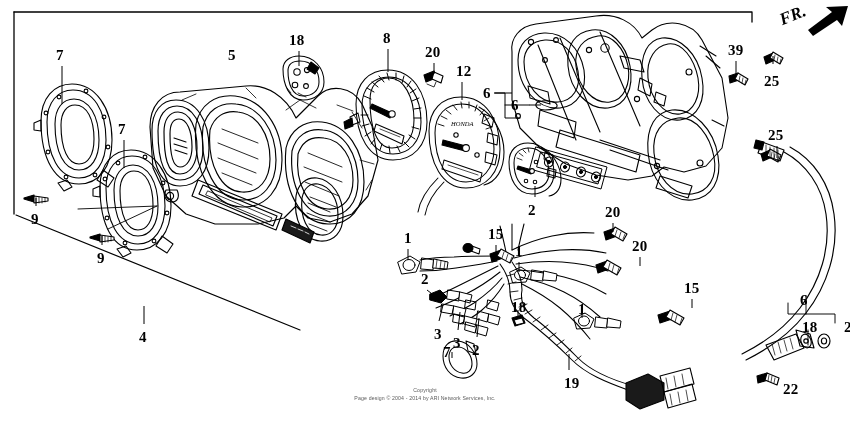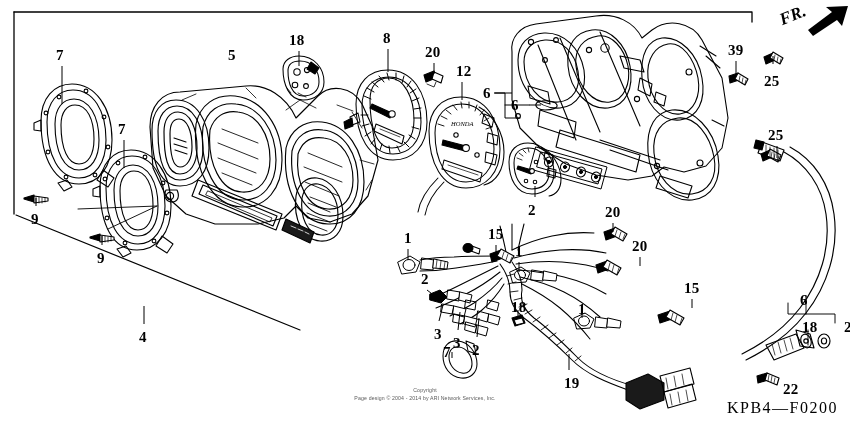--- a/index.html
+++ b/index.html
@@ -549,15 +549,14 @@
   <div class="fr">FR.</div>
   <svg style="position:absolute;left:806px;top:4px;width:44px;height:32px">
     <path d="M2,26 L26,8 L20,3 L42,2 L36,22 L31,16 L7,32 Z" fill="#000"></path>
   </svg>
 
   <div class="copy">
     <div>Copyright</div>
     <div>Page design © 2004 - 2014 by ARI Network Services, Inc.</div>
   </div>
 
-  <div class="partno">KPB4—F0200</div>
 
 </div>
 
 </body></html>

